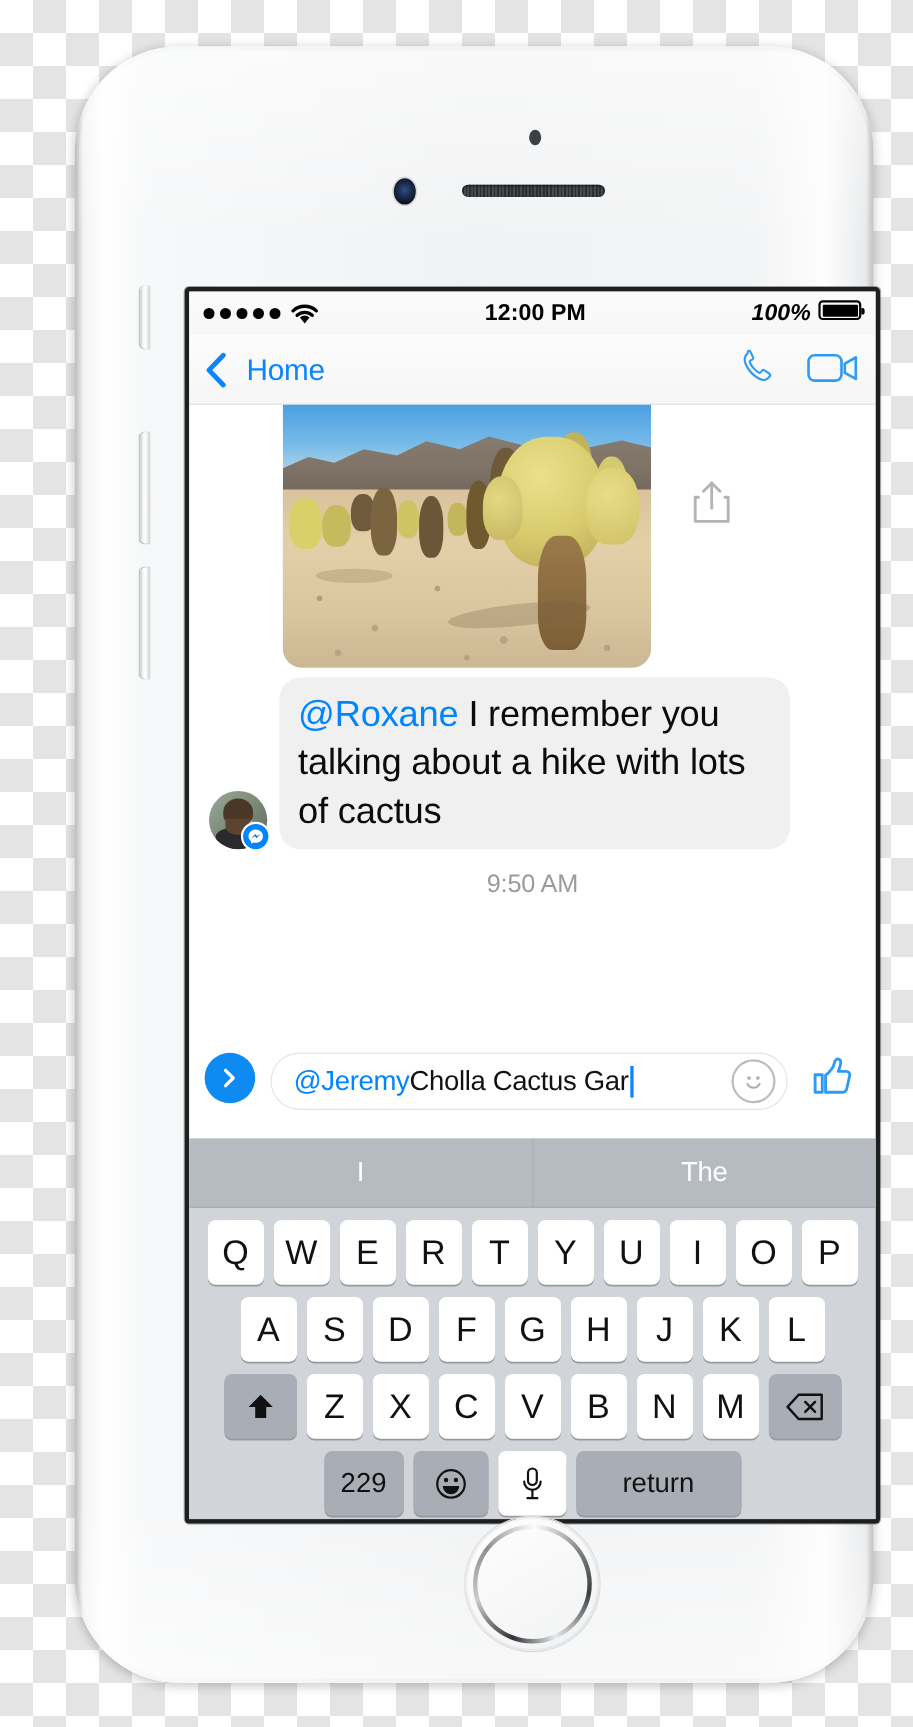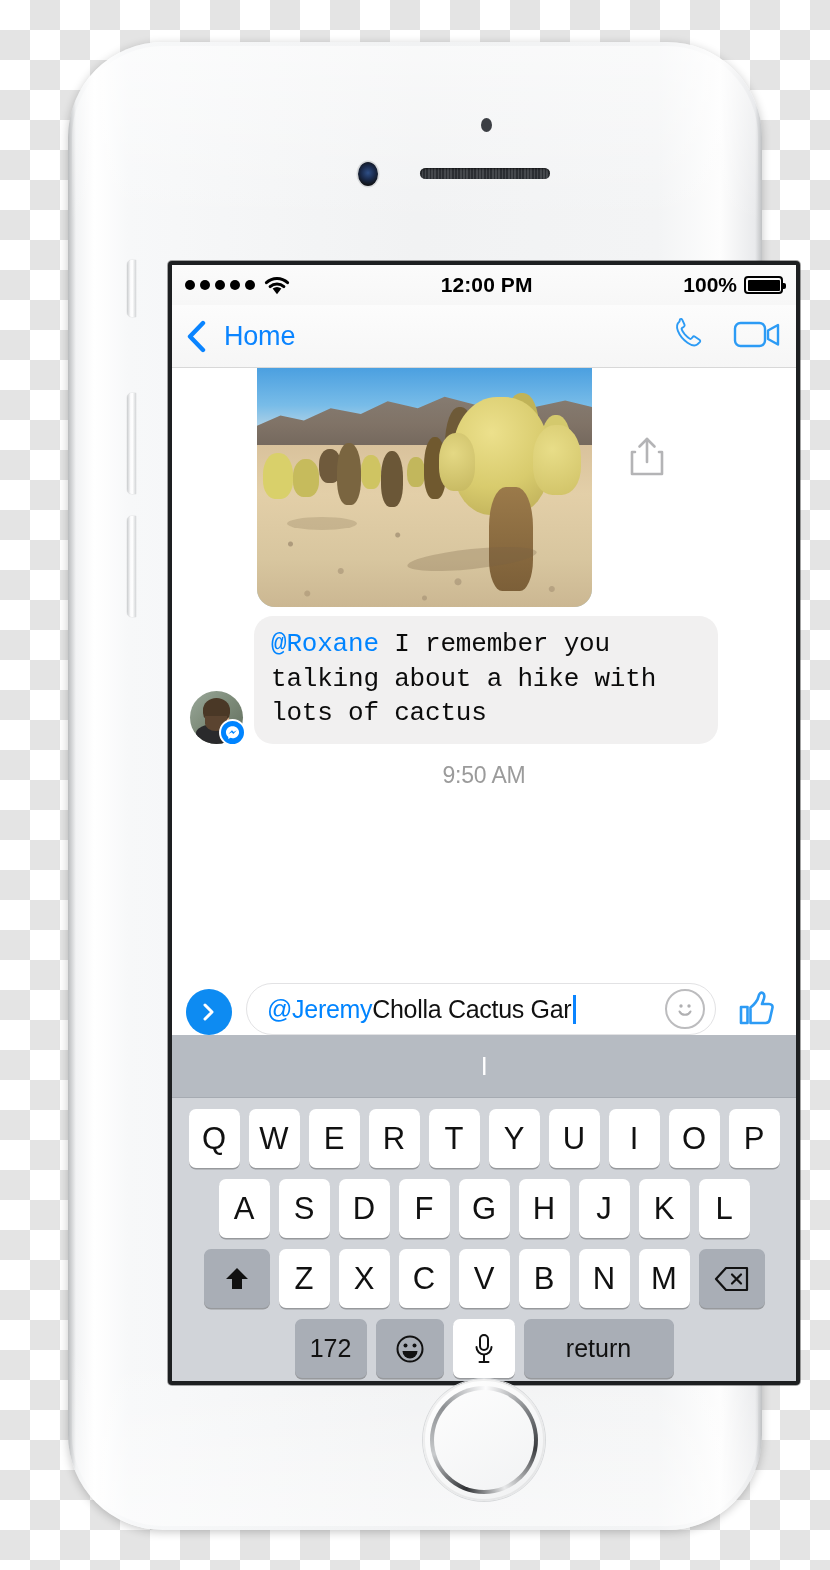--- a/index.html
+++ b/index.html
@@ -29,20 +29,21 @@
     top: 42px;
     width: 694px;
     height: 1488px;
     border-radius: 95px;
     background:
       linear-gradient(to right,
         #b9bbbd 0px, #f2f3f4 8px, #ffffff 26px, #f7f8f9 60px,
         #f1f2f3 50%,
         #f3f4f5 85%, #fdfdfd 94%, #e9eaec 99%, #bfc1c3 100%);
     box-shadow: 0 2px 10px rgba(0,0,0,0.22);
+    padding-left: 32px;
   }
   #phone-inner-sheen {
     position: absolute;
     inset: 4px;
     border-radius: 91px;
     background: linear-gradient(to bottom, rgba(255,255,255,0.55), rgba(255,255,255,0) 12%, rgba(255,255,255,0) 88%, rgba(255,255,255,0.5));
     pointer-events: none;
   }
 
   
@@ -120,21 +121,21 @@
     display: flex; align-items: center;
     padding: 0 13px;
     font-size: 20px;
     color: #000;
     font-weight: 600;
   }
   #signal-dots { display: flex; gap: 5px; align-items: center; }
   .dot { width: 10px; height: 10px; border-radius: 50%; background: #000; }
   #wifi-icon { margin-left: 9px; display: flex; align-items: center; }
   #status-time { flex: 1; text-align: center; font-size: 21px; letter-spacing: 0.1px; }
-  #status-right { display: flex; align-items: center; gap: 7px; }
+  #status-right { display: flex; align-items: flex-start; gap: 7px; font-style: italic; }
   #battery-pct { font-size: 21px; }
   #battery-icon {
     width: 39px; height: 18px;
     border: 2px solid #000; border-radius: 4px;
     position: relative; box-sizing: border-box;
     padding: 1.5px;
   }
   #battery-fill { height: 100%; background: #000; border-radius: 1px; }
   #battery-cap {
     position: absolute; right: -5px; top: 5px;
@@ -255,25 +256,24 @@
     width: 23px; height: 23px; border-radius: 50%;
     background: #0084ff;
     border: 2px solid #fff;
     display: flex; align-items: center; justify-content: center;
   }
   #received-bubble {
     background: #f1f0f0;
     border-radius: 19px;
     padding: 11px 17px 13px 17px;
     max-width: 430px;
-    font-size: 26px;
+    font-size: 33px;
     line-height: 1.33;
     color: #0b0b0b;
     letter-spacing: -0.2px;
-    font-family: Liberation Mono, monospace;
   }
   .mention { color: #0084ff; }
 
   #timestamp {
     text-align: center;
     color: #9b9b9b;
     font-size: 23px;
     margin: 18px 0 10px 0;
     letter-spacing: -0.2px;
   }
@@ -295,21 +295,21 @@
     width: 23px; height: 23px; border-radius: 50%;
     background: radial-gradient(circle at 50% 35%, #4a4a4a 0 35%, #161616 70%, #0c0c0c 100%);
     margin-bottom: -16px;
     flex-shrink: 0;
   }
 
   
   #composer {
     height: 78px;
     background: #fff;
-    display: flex; align-items: flex-end;
+    display: flex; align-items: flex-start;
     padding: 0 14px;
     gap: 14px;
     border-top: 1px solid transparent;
   }
   #send-arrow-button {
     width: 46px; height: 46px; border-radius: 50%;
     background: #0d8bf2;
     display: flex; align-items: center; justify-content: center;
     flex-shrink: 0; cursor: pointer;
   }
@@ -546,20 +546,21 @@
           <svg width="44" height="44" viewBox="0 0 44 44">
             <path d="M7 20 L13.5 20 L13.5 36 L7 36 Z" stroke="#2c9bf5" stroke-width="2.6" fill="none" stroke-linejoin="round"></path>
             <path d="M16.5 20.5 C20 18 24 13 24.5 9.5 C25 6.5 27 5 28.8 6 C30.6 7 30.6 9.5 29.8 12 L28 17 L35 17 C37.6 17 39 18.8 38.4 21 L35.8 32.5 C35.3 34.8 34 36 31.6 36 L16.5 36 Z" stroke="#2c9bf5" stroke-width="2.6" fill="none" stroke-linejoin="round"></path>
           </svg>
         </div>
       </div>
 
       <div id="keyboard">
         <div id="suggestion-bar">
           <div class="suggestion">I</div>
+          <div class="suggestion">The</div>
         </div>
 
         <div class="kb-row">
           <div class="key">Q</div>
           <div class="key">W</div>
           <div class="key">E</div>
           <div class="key">R</div>
           <div class="key">T</div>
           <div class="key">Y</div>
           <div class="key">U</div>
@@ -595,21 +596,21 @@
           <div class="key">M</div>
           <div class="key wide">
             <svg width="36" height="28" viewBox="0 0 36 28">
               <path d="M12 3 L33 3 L33 25 L12 25 L2 14 Z" stroke="#111" stroke-width="2.2" fill="none" stroke-linejoin="round"></path>
               <path d="M18 9.5 L27 18.5 M27 9.5 L18 18.5" stroke="#111" stroke-width="2.2" stroke-linecap="round"></path>
             </svg>
           </div>
         </div>
 
         <div class="kb-row" id="row-bottom">
-          <div class="key" id="key-123">172</div>
+          <div class="key" id="key-123">229</div>
           <div class="key" id="key-emoji">
             <svg width="30" height="30" viewBox="0 0 30 30">
               <circle cx="15" cy="15" r="12.5" stroke="#111" stroke-width="2" fill="none"></circle>
               <circle cx="10.5" cy="11.5" r="2" fill="#111"></circle>
               <circle cx="19.5" cy="11.5" r="2" fill="#111"></circle>
               <path d="M7.5 17 L22.5 17 A7.5 7.5 0 0 1 7.5 17 Z" fill="#111"></path>
             </svg>
           </div>
           <div class="key" id="key-mic">
             <svg width="22" height="32" viewBox="0 0 22 32">

